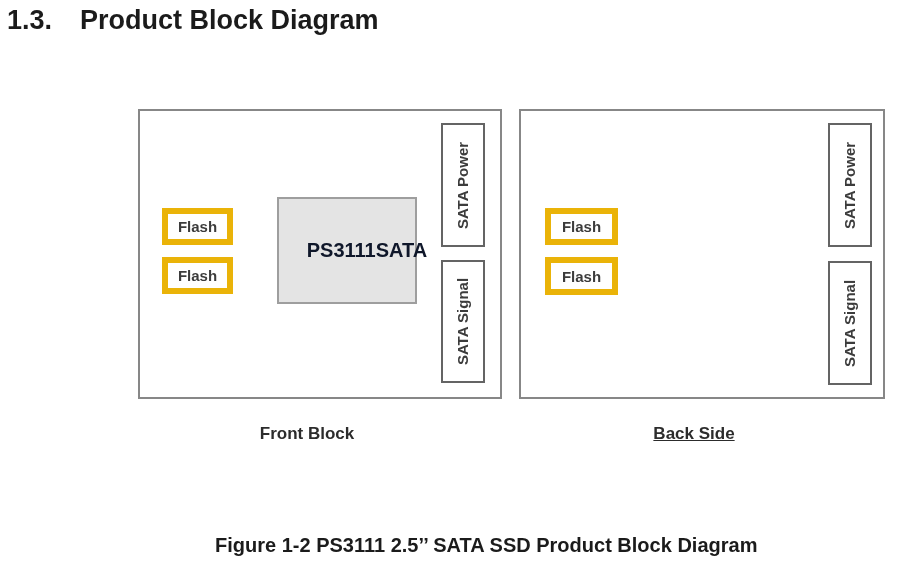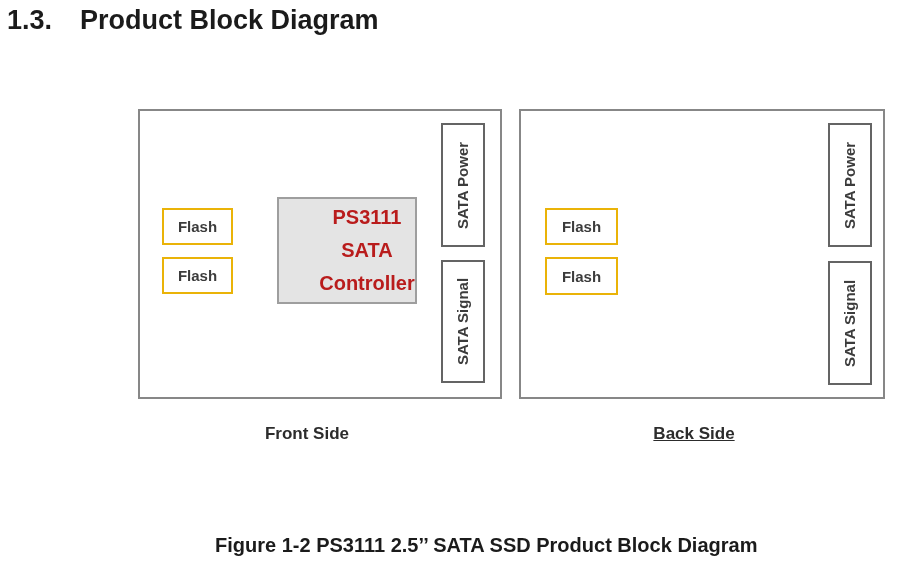--- a/index.html
+++ b/index.html
@@ -19,35 +19,35 @@
   .board {
     position:absolute; top:109px; height:290px;
     border:2px solid #878787; background:#ffffff; box-sizing:border-box;
   }
   .board-front { left:138px; width:364px; }
   .board-back  { left:519px; width:366px; }
 
   
   .chip {
     position:absolute; box-sizing:border-box; background:#ffffff;
-    border:2px solid #eab308;
+    border:6px solid #eab308;
     display:flex; align-items:center; justify-content:center;
     font-size:15px; font-weight:600; color:#3c3c3c;
   }
   .f-flash1 { left:22px;  top:97px;  width:71px; height:37px; }
   .f-flash2 { left:22px;  top:146px; width:71px; height:37px; }
   .b-flash1 { left:24px;  top:97px;  width:73px; height:37px; }
   .b-flash2 { left:24px;  top:146px; width:73px; height:38px; }
 
   
   .controller {
     position:absolute; left:137px; top:86px; width:140px; height:107px;
     box-sizing:border-box; background:#e4e4e4; border:2px solid #9e9e9e;
-    display:flex; flex-direction:column; align-items:center; justify-content:center;
-    font-size:20px; font-weight:600; color:#b91c1c; line-height:33px;
+    display:flex; flex-direction:row; align-items:center; justify-content:center;
+    font-size:20px; font-weight:600; color:#0f172a; line-height:33px;
     text-align:center;
     padding-left:40px;
   }
 
   
   .connector {
     position:absolute; box-sizing:border-box; background:#ffffff;
     border:2px solid #646464;
     display:flex; align-items:center; justify-content:center;
   }
@@ -82,39 +82,38 @@
   <div class="heading">
     <span class="num">1.3.</span><span>Product Block Diagram</span>
   </div>
 
   <div class="board board-front">
     <div class="chip f-flash1">Flash</div>
     <div class="chip f-flash2">Flash</div>
     <div class="controller">
       <span>PS3111</span>
       <span>SATA</span>
-      <span>Controller</span>
     </div>
     <div class="connector f-power">
       <span>SATA Power</span>
     </div>
     <div class="connector f-signal">
       <span>SATA Signal</span>
     </div>
   </div>
 
   <div class="board board-back">
     <div class="chip b-flash1">Flash</div>
     <div class="chip b-flash2">Flash</div>
     <div class="connector b-power">
       <span>SATA Power</span>
     </div>
     <div class="connector b-signal">
       <span>SATA Signal</span>
     </div>
   </div>
 
-  <div class="side-label label-front">Front Side</div>
+  <div class="side-label label-front">Front Block</div>
   <div class="side-label label-back">Back Side</div>
 
   <div class="caption">Figure 1-2 PS3111 2.5’’ SATA SSD Product Block Diagram</div>
 
 </div>
 
 </body></html>

